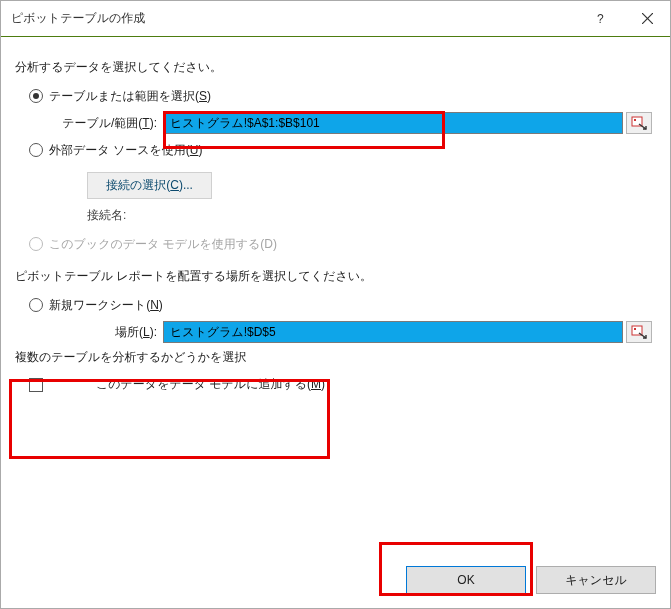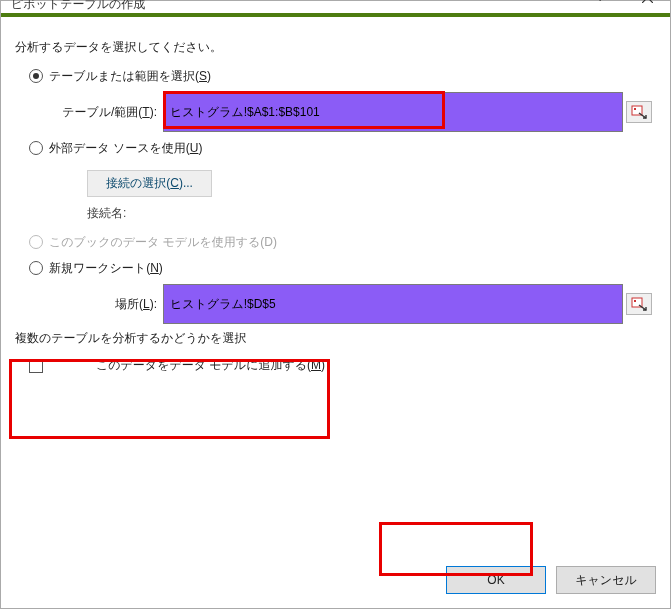--- a/index.html
+++ b/index.html
@@ -1,40 +1,40 @@
 <!DOCTYPE html>
 <html><head>
 <meta charset="utf-8">
 <style>
   * { box-sizing: border-box; font-family: "Yu Gothic UI", "Meiryo", sans-serif; }
   body { margin: 0; background: #fff; }
   .window { width: 671px; height: 609px; border: 1px solid #aaa; background: #fff; display: flex; flex-direction: column; }
-  .titlebar { height: 16px; background: #fff; display: flex; align-items: flex-end; border-bottom: 4px solid #4d7c0f; }
+  .titlebar { height: 36px; background: #fff; display: flex; align-items: center; border-bottom: 1px solid #4d7c0f; }
   .titlebar-title { flex: 1; padding-left: 10px; font-size: 12px; color: #333; }
   .titlebar-btn { width: 46px; height: 32px; display: flex; align-items: center; justify-content: center; color: #333; }
   .client { flex: 1; padding: 14px 14px 10px 14px; font-size: 12px; color: #222; position: relative; }
   .section-label { margin: 8px 0 10px 0; }
   .radio-row { display: flex; align-items: center; margin: 6px 0 6px 14px; height: 20px; }
   .radio { width: 14px; height: 14px; border: 1px solid #555; border-radius: 50%; margin-right: 6px; display: flex; align-items: center; justify-content: center; background: #fff; }
   .radio.checked::after { content:""; width: 6px; height: 6px; background: #333; border-radius: 50%; }
   .radio.disabled { border-color: #bbb; }
   .radio-label { }
   .radio-label .ul { text-decoration: underline; }
   .disabled-text { color: #a5a5a5; }
   .field-row { display: flex; align-items: center; margin: 6px 4px 6px 30px; }
   .field-label { width: 118px; text-align: right; padding-right: 6px; }
   .field-label .ul { text-decoration: underline; }
-  .text-input { flex: 1; height: 40px; border: 1px solid #7a7a7a; padding: 0 6px; font-size: 12px; background: #8b5cf6; }
+  .text-input { flex: 1; height: 22px; border: 1px solid #7a7a7a; padding: 0 6px; font-size: 12px; background: #0ea5e9; }
   .range-pick { width: 26px; height: 22px; border: 1px solid #b5b5b5; margin-left: 3px; display: flex; align-items: center; justify-content: center; background: #f0f0f0; }
   .disabled-btn { display:inline-block; padding: 4px 18px; border: 1px solid #d0d0d0; background: #efefef; color: #0c4a6e; margin: 6px 0 4px 72px; }
   .conn-row { margin: 4px 0 10px 72px; color: #404040; }
   .chk-row { display:flex; align-items:center; margin: 8px 0 8px 14px; gap: 47px; }
   .chk { width: 14px; height: 14px; border: 1px solid #555; margin-right: 6px; background:#fff; }
   .button-row { position: absolute; bottom: 14px; right: 14px; display: flex; gap: 10px; }
-  .btn { width: 100px; height: 28px; border: 1px solid #adadad; background: #e1e1e1; display:flex; align-items:center; justify-content:center; font-size: 12px; }
+  .btn { width: 120px; height: 28px; border: 1px solid #adadad; background: #e1e1e1; display:flex; align-items:center; justify-content:center; font-size: 12px; }
   .btn.primary { border: 1px solid #0078d7; }
   
   .hl { position: absolute; border: 3px solid #e80000; pointer-events: none; }
   .hl1 { left: 162px; top: 74px; width: 282px; height: 38px; }
   .hl2 { left: 8px; top: 342px; width: 321px; height: 80px; }
   .hl3 { left: 378px; top: 505px; width: 154px; height: 54px; }
 </style>
 </head>
 <body>
 
@@ -82,20 +82,21 @@
     </div>
 
     <div class="disabled-btn"><span>接続の選択(</span><span style="text-decoration:underline">C</span><span>)...</span></div>
     <div class="conn-row">接続名:</div>
 
     <div class="radio-row">
       <div class="radio disabled"></div>
       <span class="radio-label disabled-text"><span>このブックのデータ モデルを使用する(</span><span>D</span><span>)</span></span>
     </div>
 
+    <div class="section-label" style="margin-top:14px">ピボットテーブル レポートを配置する場所を選択してください。</div>
 
     <div class="radio-row">
       <div class="radio"></div>
       <span class="radio-label"><span>新規ワークシート(</span><span class="ul">N</span><span>)</span></span>
     </div>
 
 
     <div class="field-row">
       <div class="field-label"><span>場所(</span><span class="ul">L</span><span>):</span></div>
       <input class="text-input" value="ヒストグラム!$D$5" style="">

